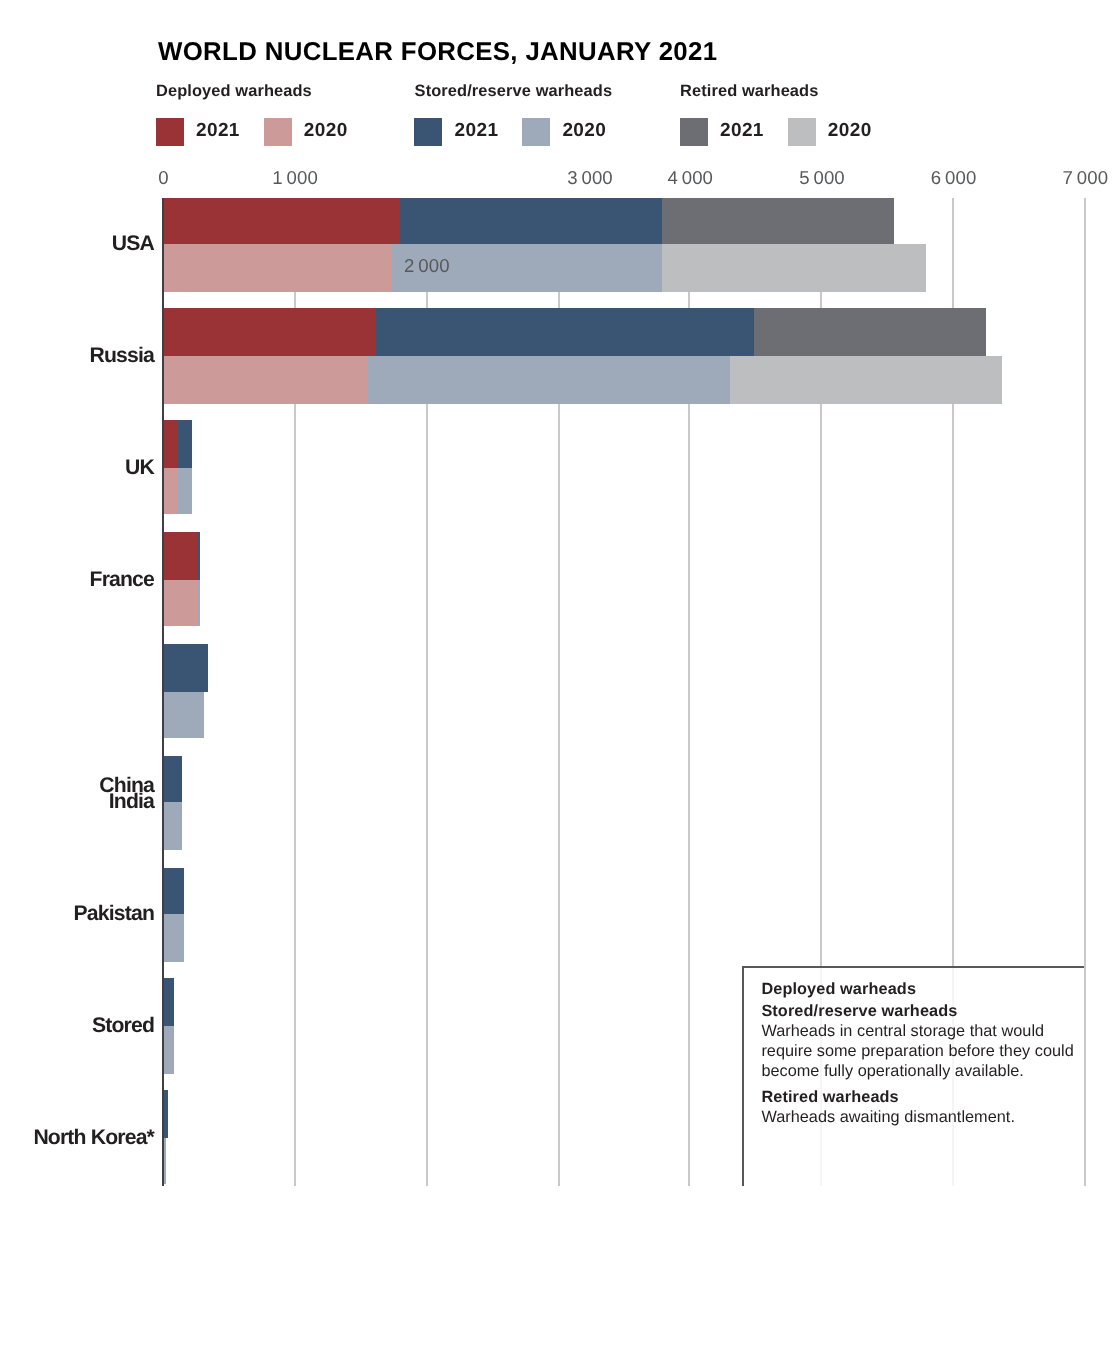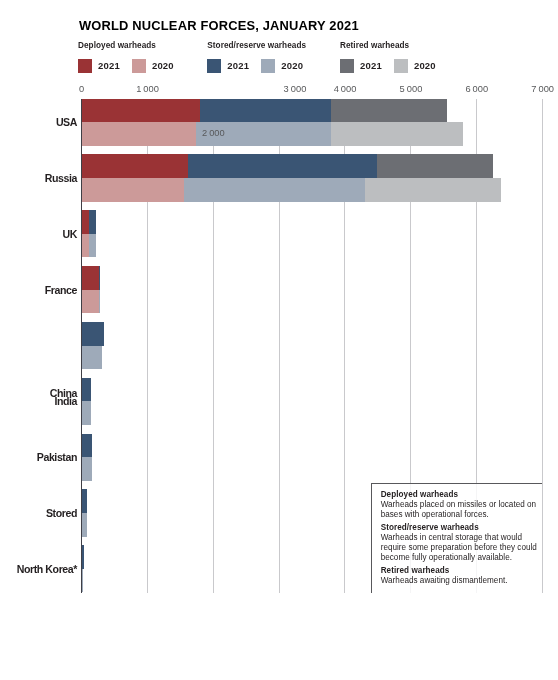--- a/index.html
+++ b/index.html
@@ -197,21 +197,20 @@
       <div class="xlab" style="left: 295px;">3 000</div>
       <div class="xlab" style="left: 345.129px;">4 000</div>
       <div class="xlab" style="left: 410.986px;">5 000</div>
       <div class="xlab" style="left: 476.843px;">6 000</div>
       <div class="xlab" style="left: 542.7px;">7 000</div>
     </div>
 
   <div class="callout">
     <div class="callout-inner">
         <div class="co-h">Deployed warheads</div>
-        <div class="co-b">Warheads placed on missiles or located on bases with operational forces.</div>
         <div class="co-h">Stored/reserve warheads</div>
         <div class="co-b">Warheads in central storage that would require some preparation before they could become fully operationally available.</div>
         <div class="co-h">Retired warheads</div>
         <div class="co-b">Warheads awaiting dismantlement.</div>
       </div>
   </div>
 
   <div class="fn fn-aster">
     <p>*The figures for North Korea are SIPRI's estimates of the number of warheads that North Korea could potentially build with the amount of fissile material it has produced. There is no publicly available evidence that North Korea has produced an operational nuclear warhead for delivery by an intercontinental-range ballistic missile, but it might have a small number of warheads for medium-range ballistic missiles.</p>
   </div>

